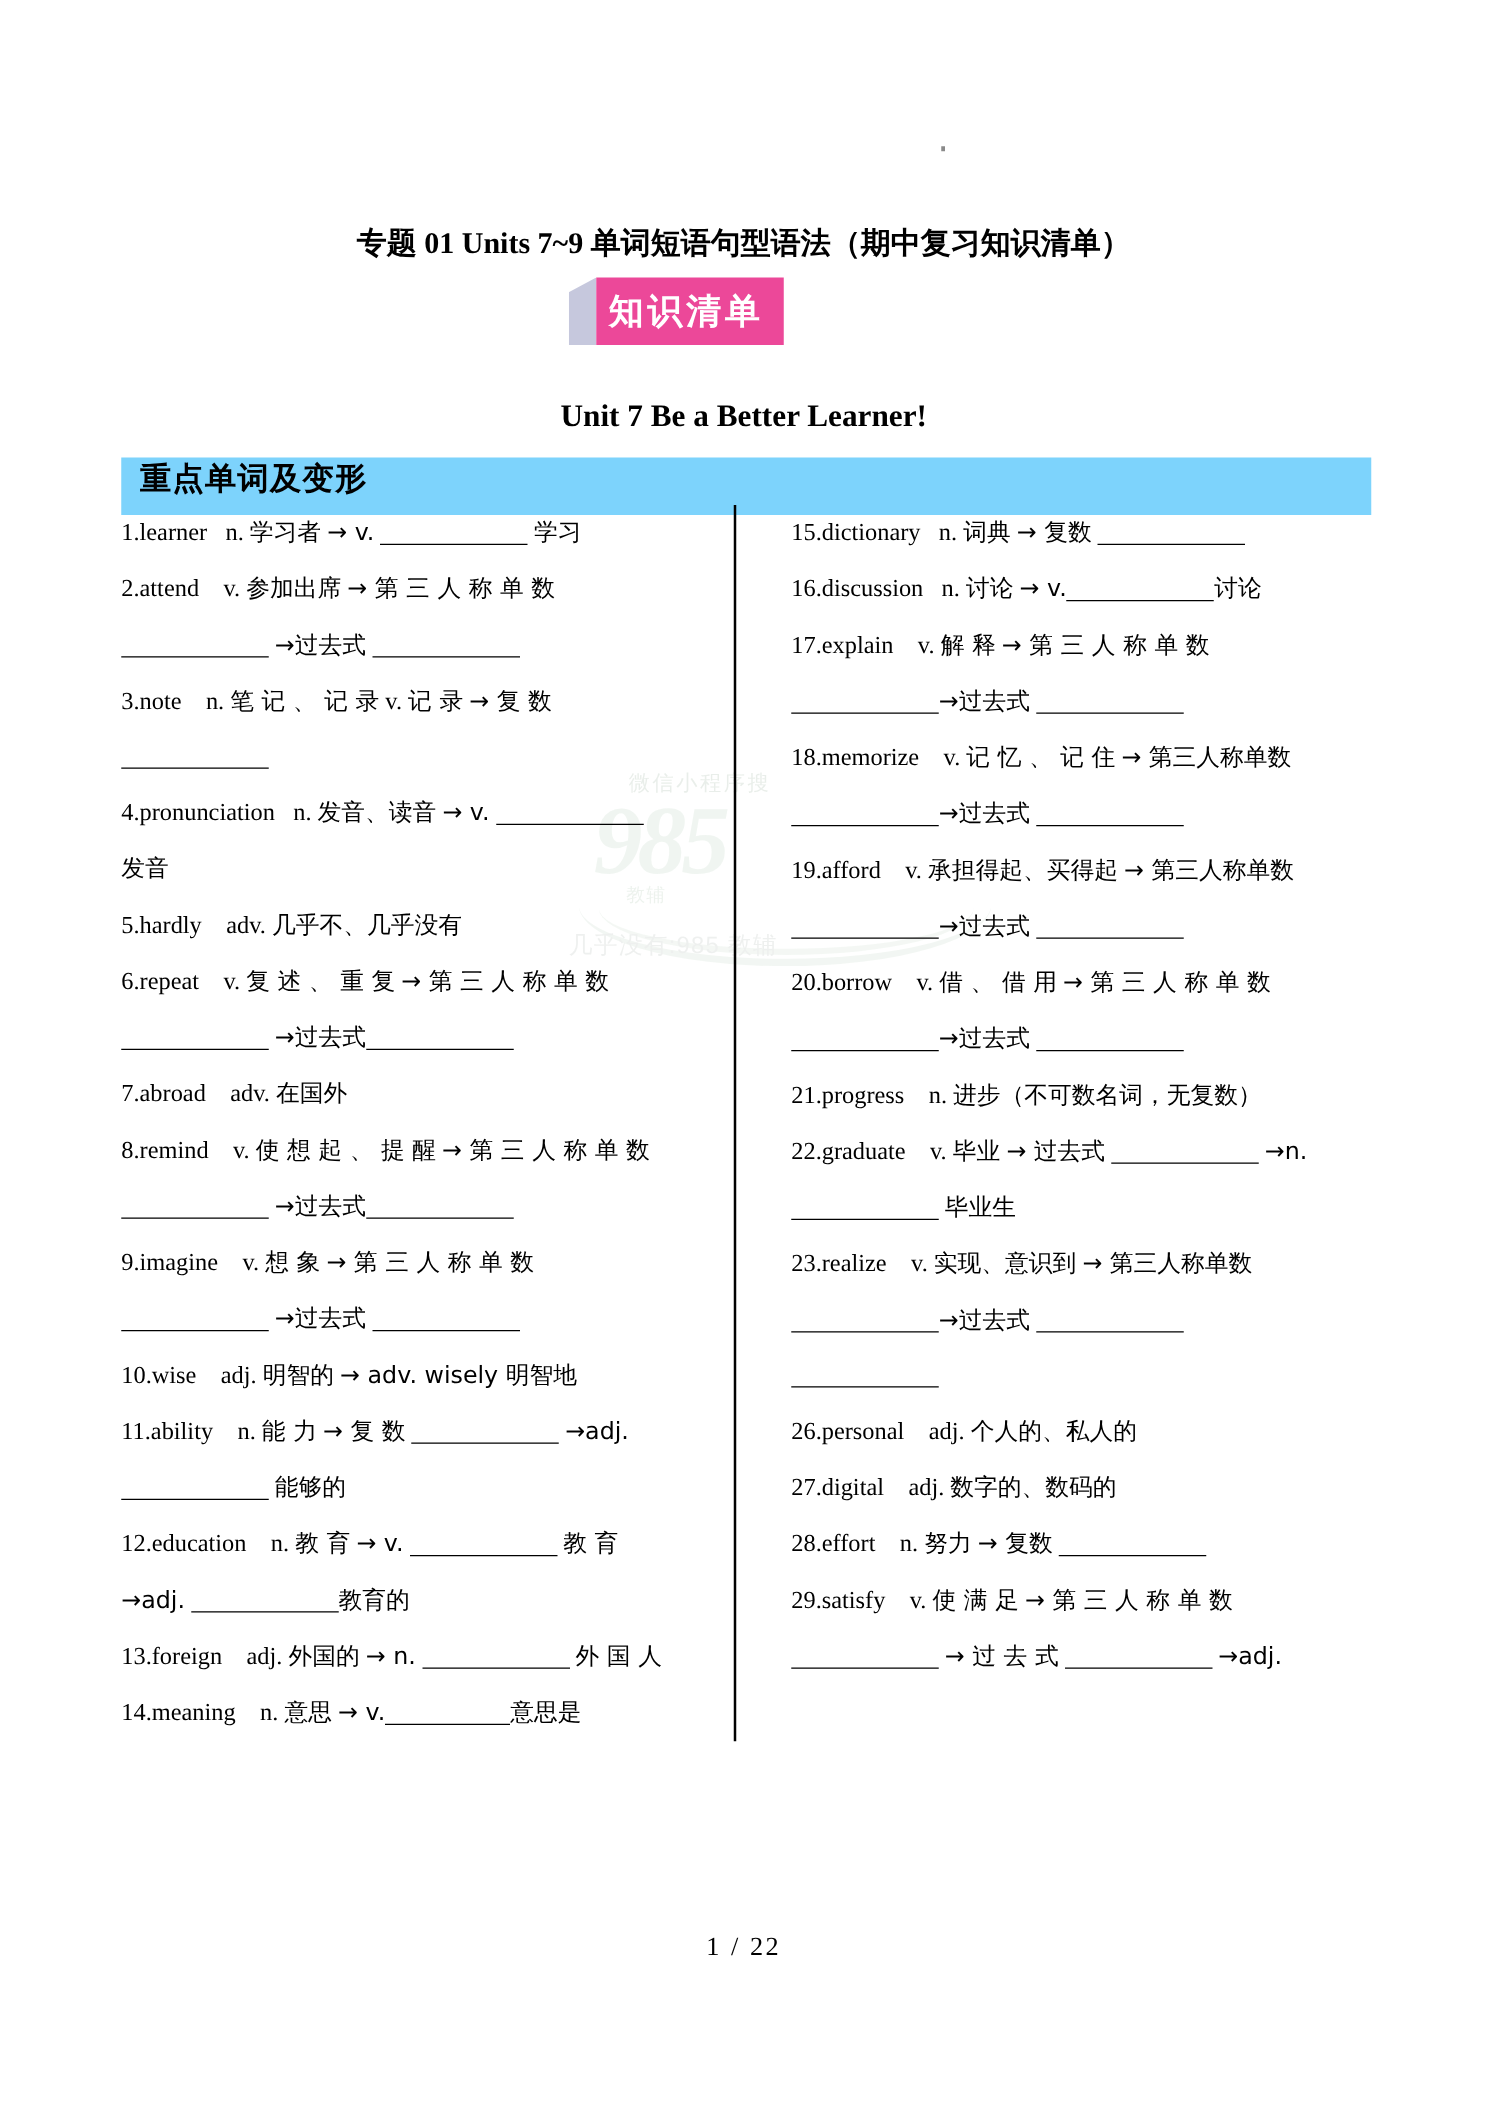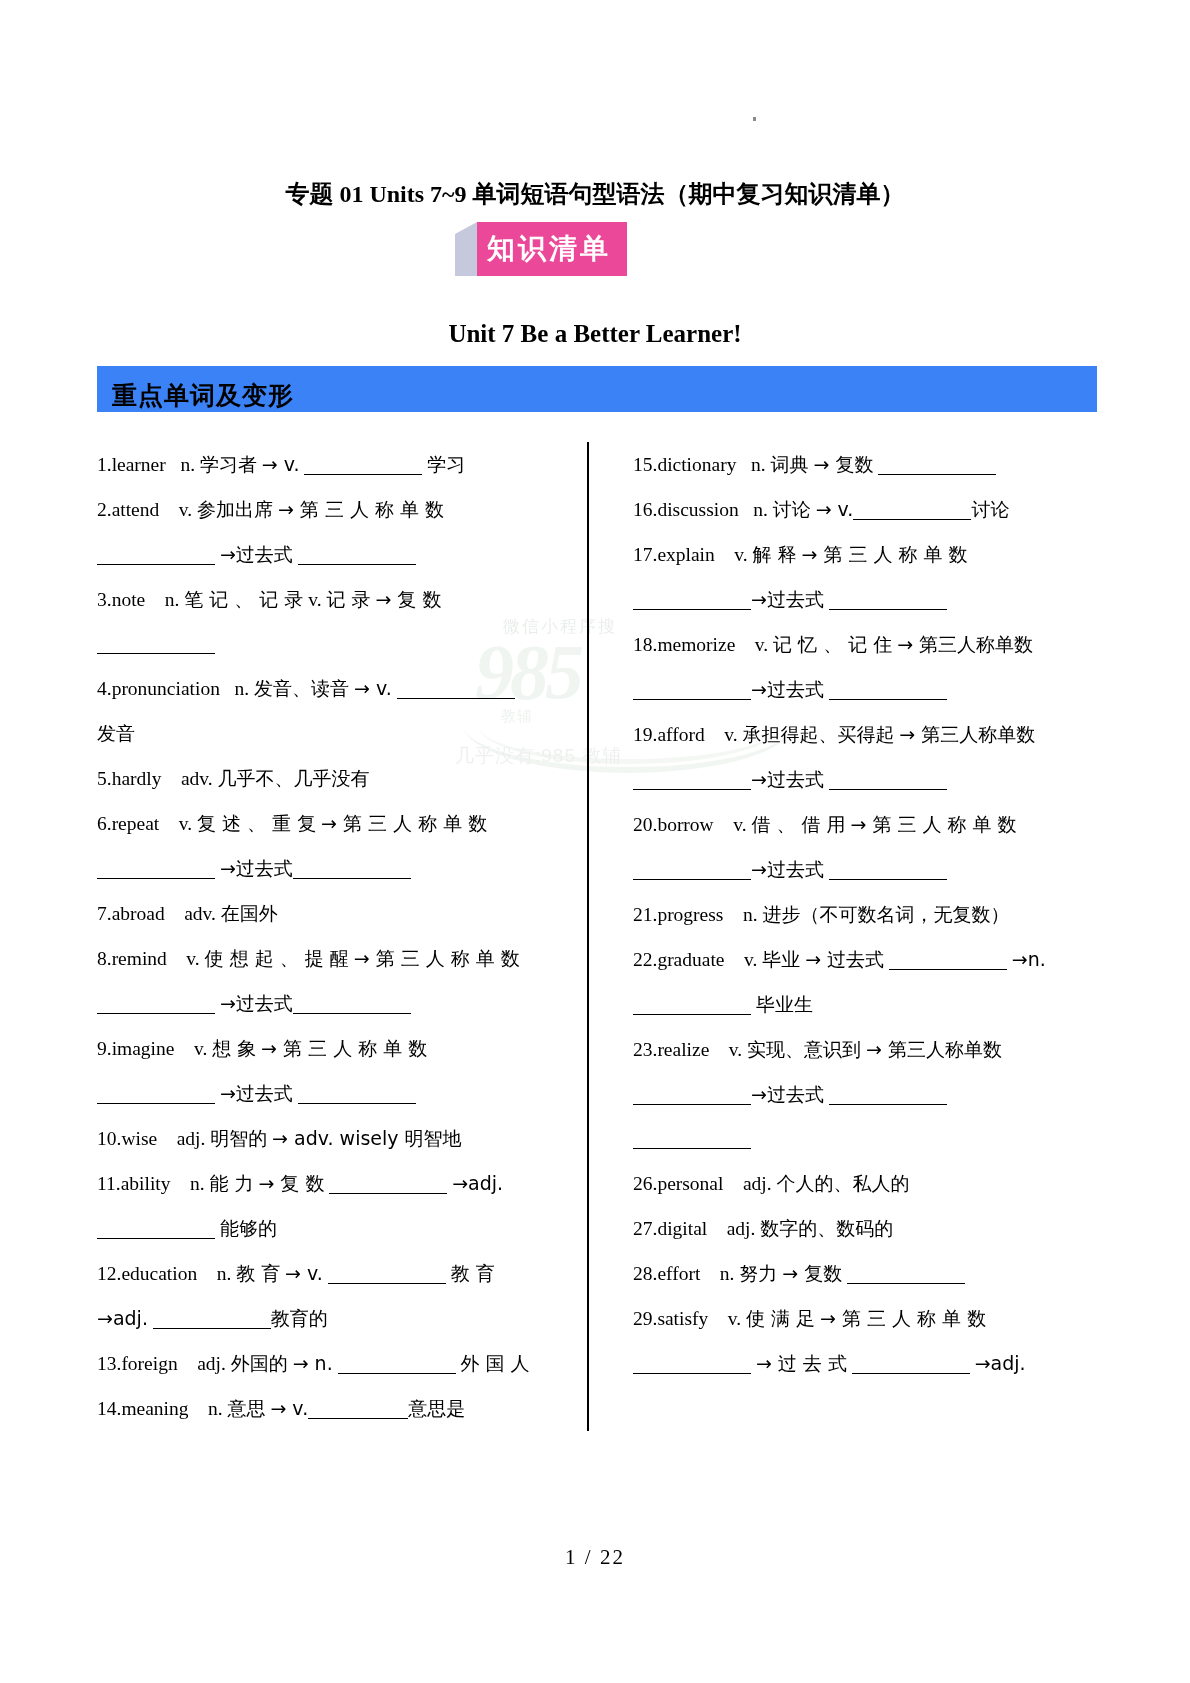--- a/index.html
+++ b/index.html
@@ -160,39 +160,39 @@
     white-space: nowrap;
   }
 
   
   .section-bar {
     position: absolute;
     left: 97px;
     top: 366px;
     width: 1000px;
     height: 46px;
-    background: #3b82f6;
+    background: #7dd3fc;
     display: flex;
-    align-items: flex-end;
+    align-items: flex-start;
   }
   .section-bar-label {
     font-family: "DejaVu Sans", "Liberation Sans", sans-serif;
     font-size: 25px;
     font-weight: bold;
     color: #000;
     padding-left: 15px;
     letter-spacing: 1px;
     white-space: nowrap;
   }
 
   
   .wordlist {
     position: absolute;
     left: 97px;
-    top: 442px;
+    top: 404px;
     width: 1000px;
     display: flex;
     gap: 12px;
   }
   .col {
     width: 458px;
     box-sizing: border-box;
   }
   .col-left { padding-right: 12px; }
   .col-divider {

